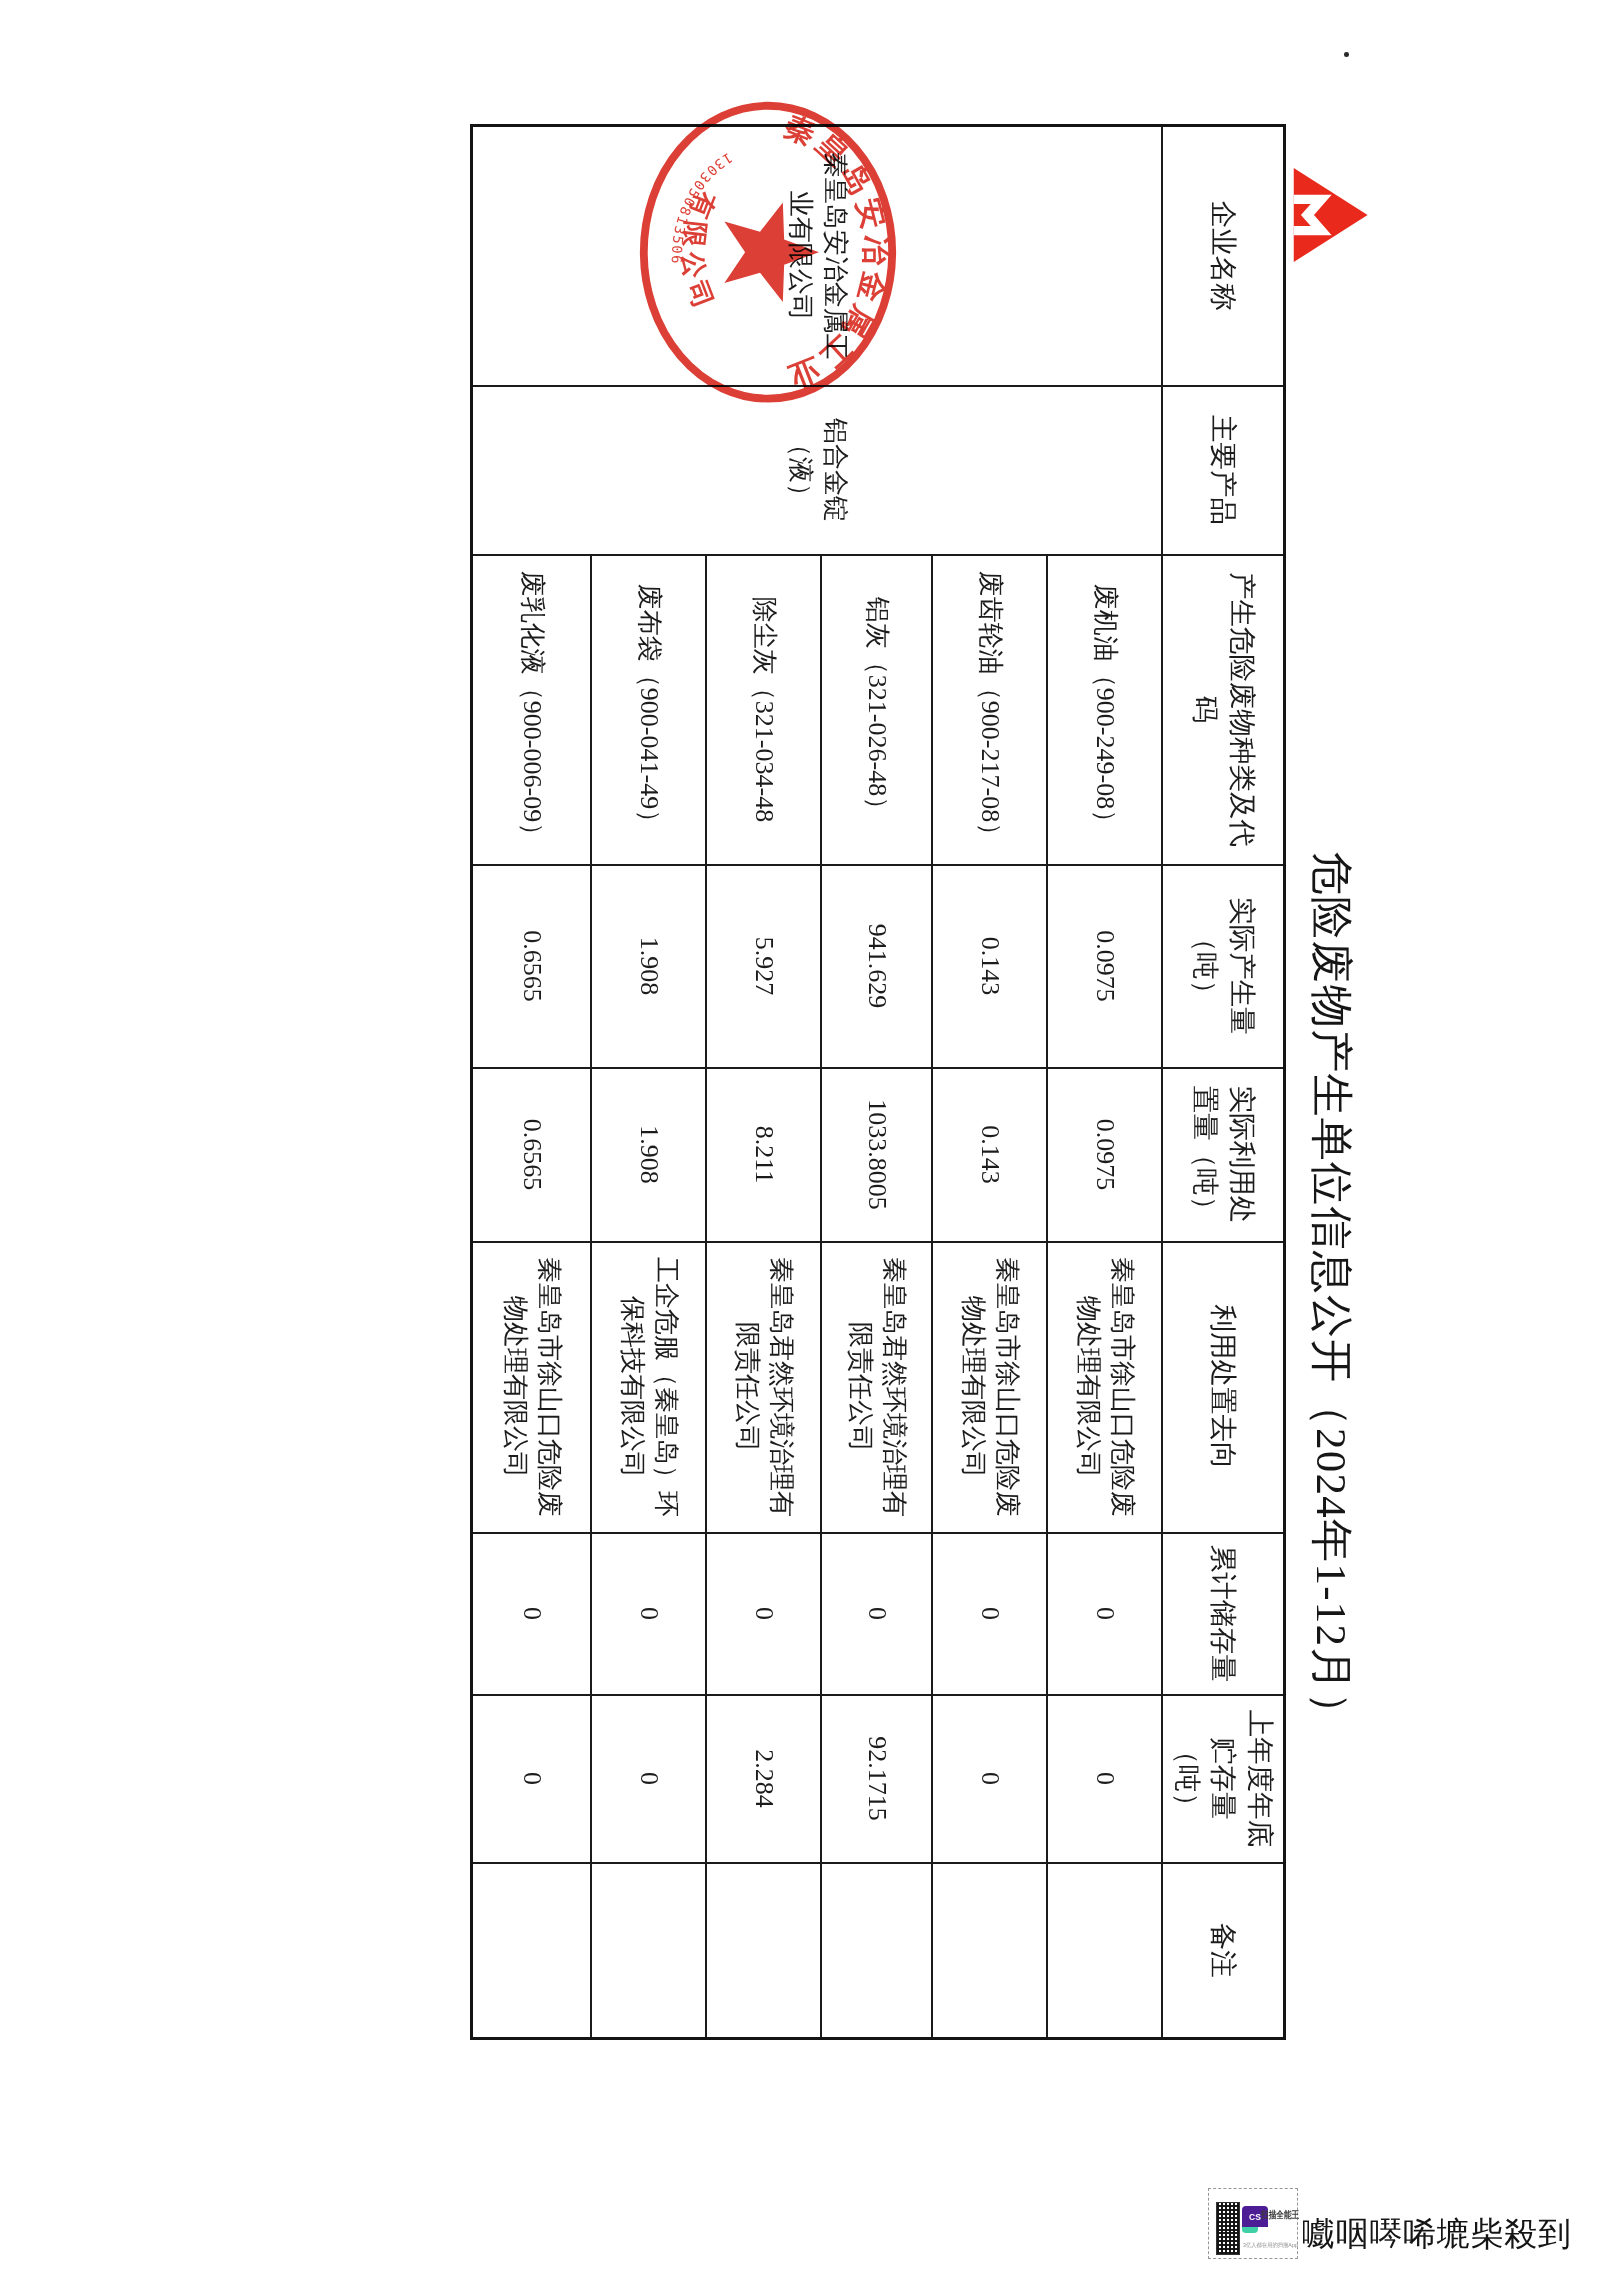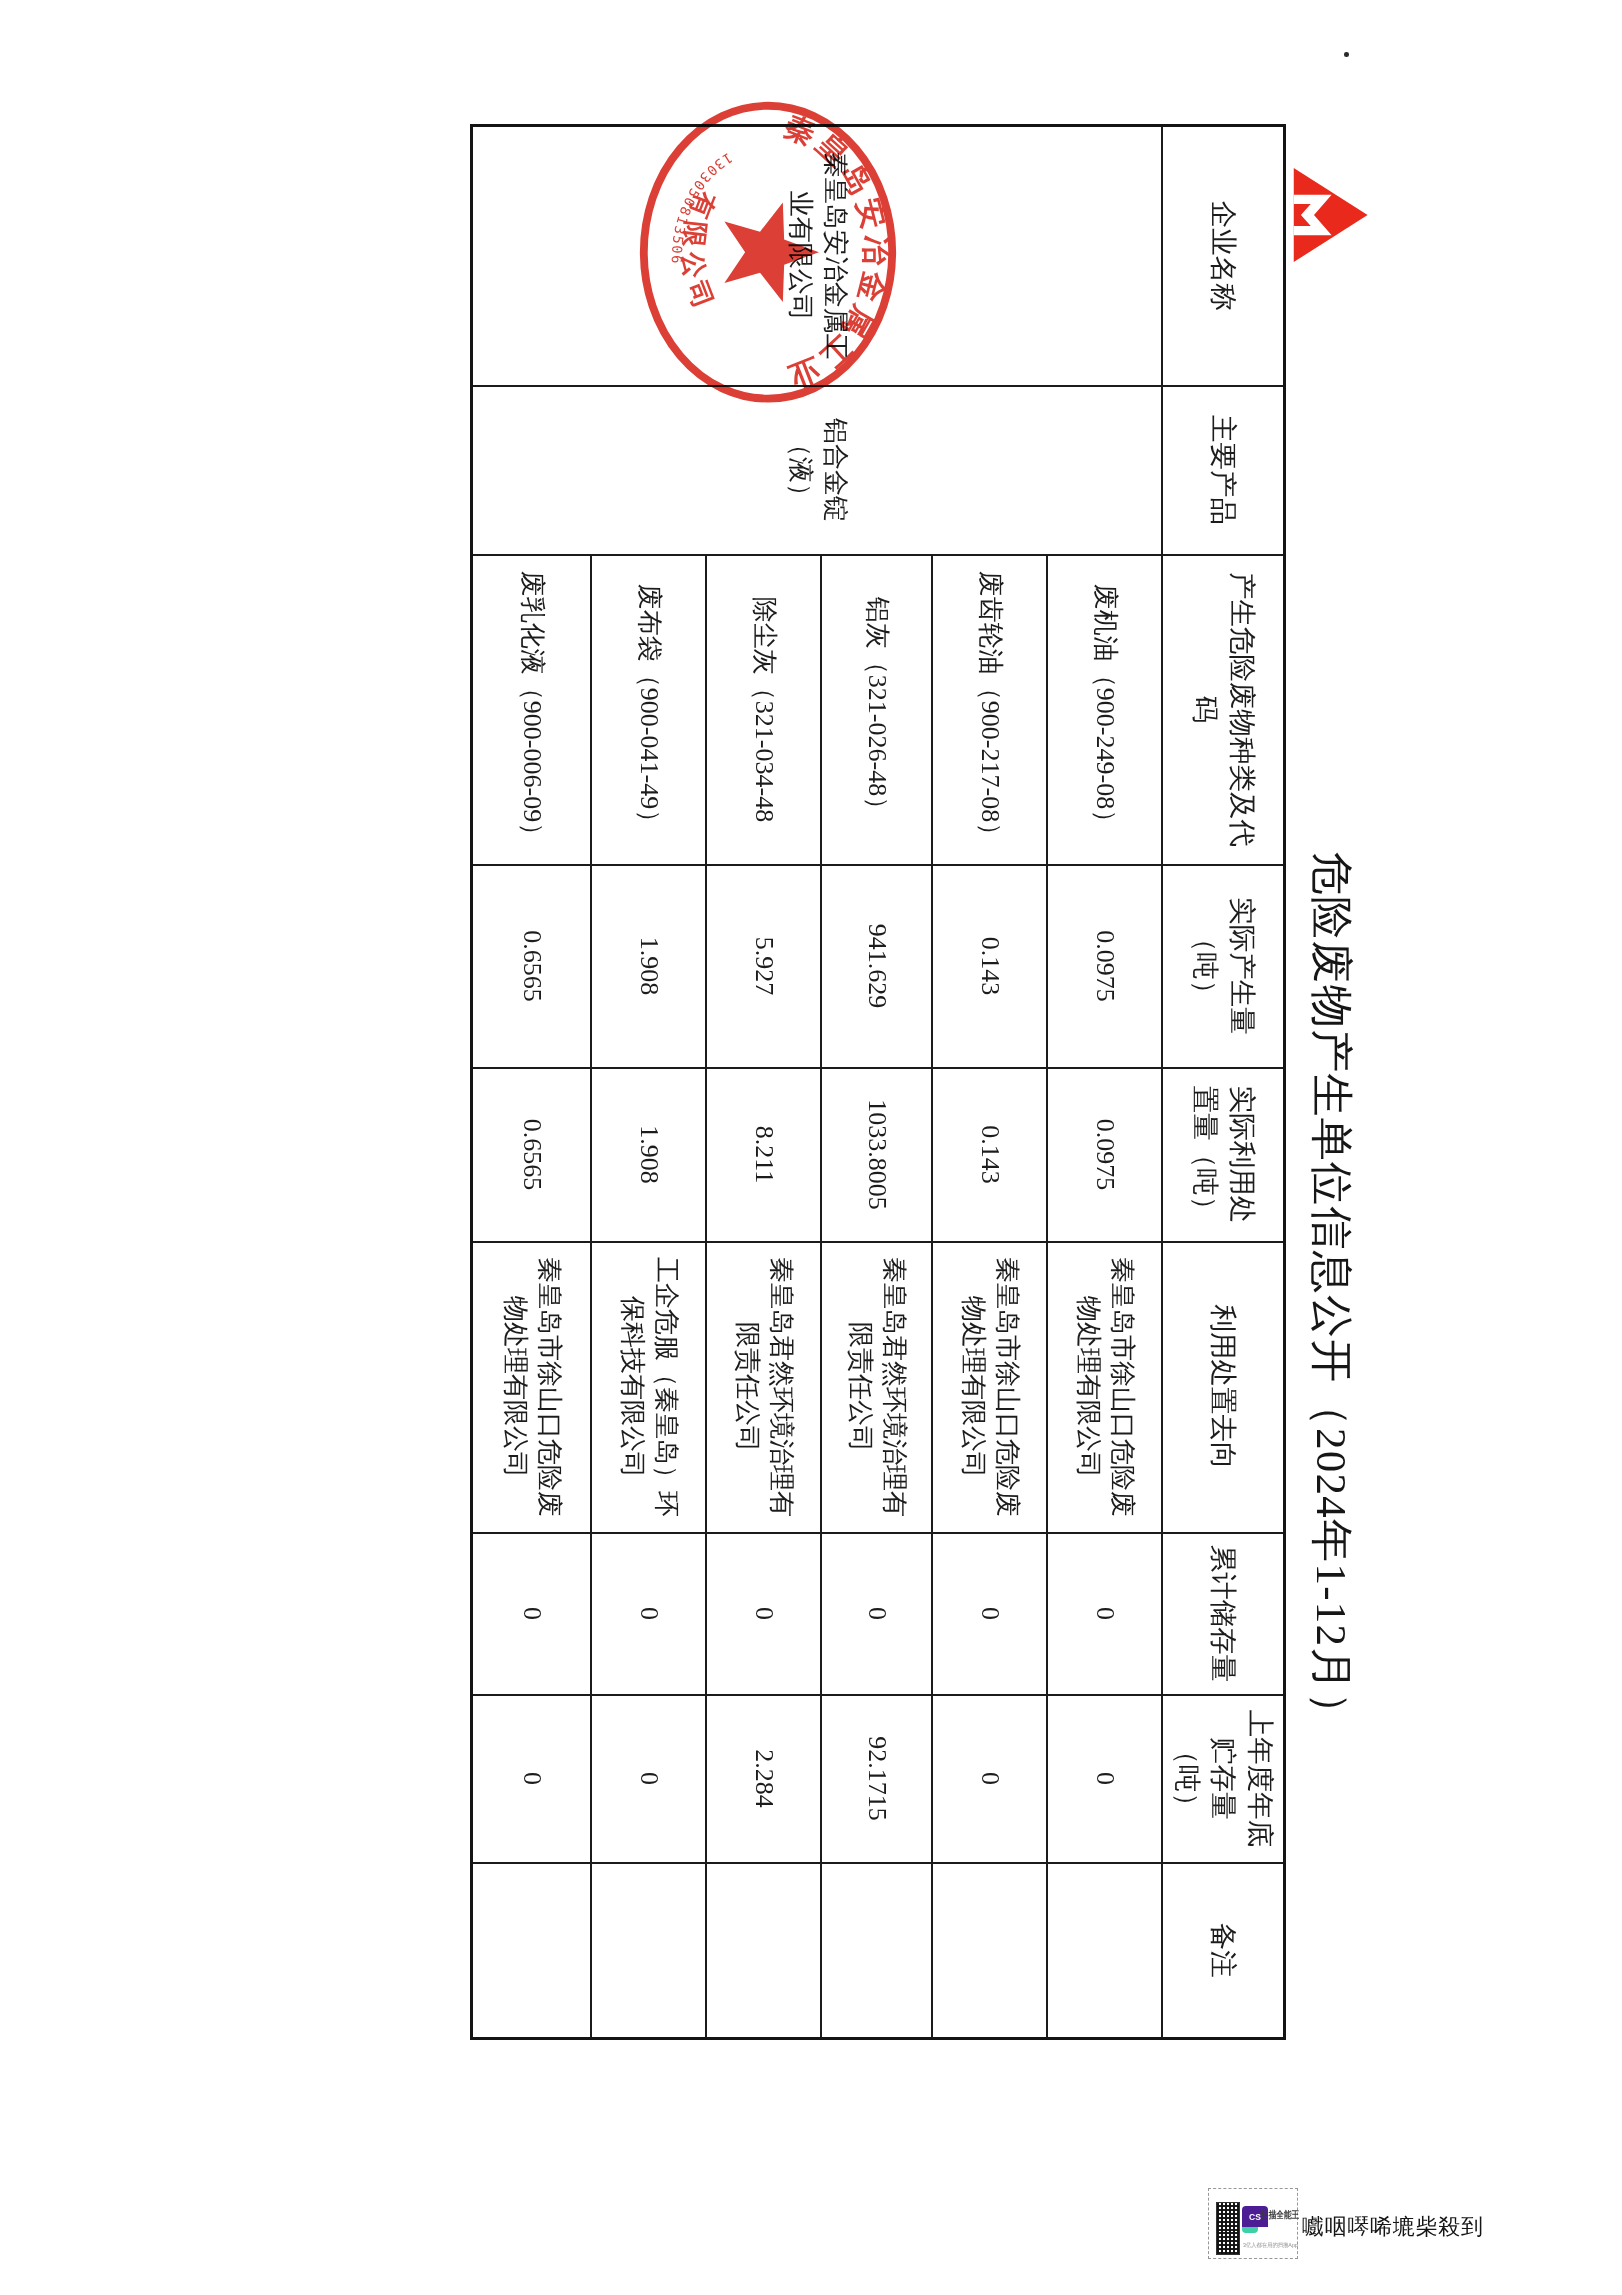--- a/index.html
+++ b/index.html
@@ -37,21 +37,21 @@
            background:#4c1d95;color:#fff;font-family:"Liberation Sans",sans-serif;
            font-weight:bold;font-size:8.5px;display:flex;align-items:center;justify-content:center;}
   .cs-logo-bar{position:absolute;left:33px;top:38px;width:15.7px;height:5.9px;
            border-radius:0 0 3.9px 3.9px;background:#3fd0a7;}
   .cs-name{position:absolute;left:52px;top:21px;width:34px;font-size:9.8px;line-height:1.1;
            letter-spacing:0;color:#3c3c3c;font-weight:600;white-space:nowrap;
            transform:scaleX(.78);transform-origin:0 0;
            font-family:"Liberation Sans",sans-serif;}
   .cs-tag{position:absolute;left:34px;top:52px;font-size:5.9px;color:#8d8d8d;white-space:nowrap;
           transform:scaleX(.9);transform-origin:0 0;font-family:"Liberation Sans",sans-serif;}
-  .garble{position:absolute;left:1302px;top:2212px;font-size:22px;color:#151515;
+  .garble{position:absolute;left:1302px;top:2212px;font-size:33px;color:#151515;
           white-space:nowrap;z-index:9;letter-spacing:0.7px;}
 </style>
 </head>
 <body>
 
 <div class="page">
 
   <div class="land">
 
     <div class="doc-title">危险废物产生单位信息公开（2024年1-12月）</div>

